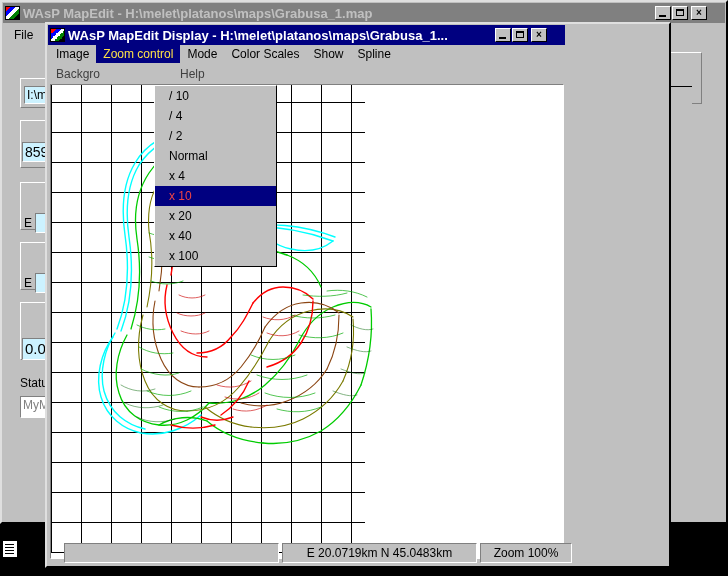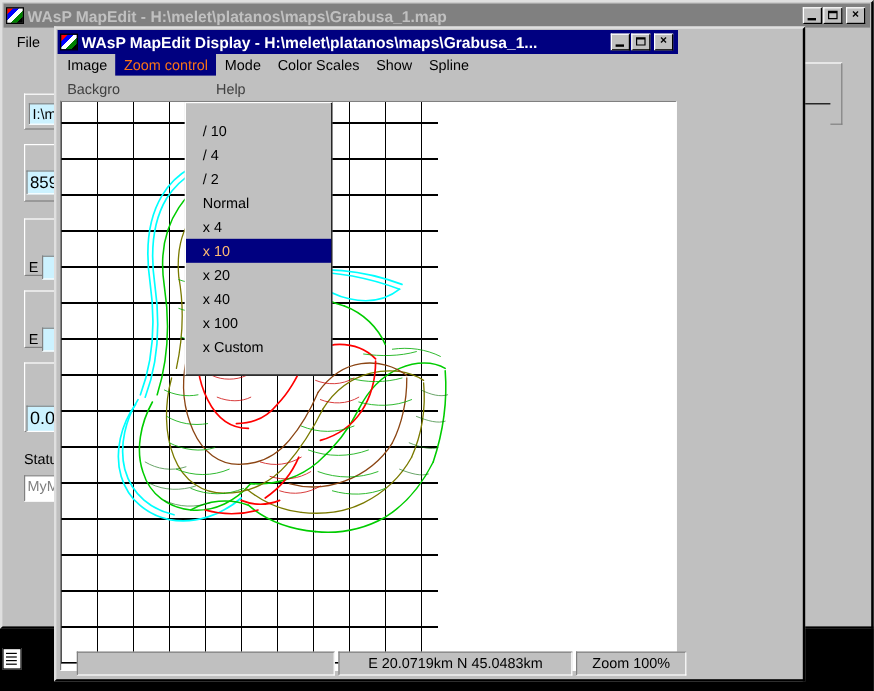--- a/index.html
+++ b/index.html
@@ -9,21 +9,21 @@
     background: #000000;
     font-family: "Liberation Sans", sans-serif;
     font-size: 12px;
   }
   .screen { position: relative; width: 728px; height: 576px; background:#000; }
 
   
   .titlebar {
     height: 20px;
     display: flex; align-items: center;
-    padding: 0 4px 0 2px;
+    padding: 0 18px 0 2px;
     box-sizing: border-box;
     font-weight: bold;
     font-size: 13px;
     color: #ffffff;
     overflow: hidden;
     white-space: nowrap;
   }
   .titlebar.inactive { background: #808080; color: #c0c0c0; }
   .titlebar.active   { background: #000080; color: #ffffff; }
   .title-text { flex: 1 1 auto; overflow: hidden; text-overflow: clip; white-space: nowrap; margin-left: 3px; }
@@ -158,21 +158,21 @@
     border-bottom: 2px solid #000000;
     box-sizing: border-box;
   }
   #disp-menubar {
     position: absolute; left: 2px; top: 20px;
     width: 519px; height: 20px;
     display: flex; align-items: center;
     font-size: 12px; color: #000;
   }
   #disp-menubar .mi { padding: 2px 7px; line-height: 14px; }
-  #disp-menubar .mi.sel { background: #000080; color: #f97316; }
+  #disp-menubar .mi.sel { background: #000080; color: #fde047; }
 
   #disp-menubar2 {
     position: absolute; left: 2px; top: 40px;
     width: 519px; height: 20px;
     display: flex; align-items: center;
     font-size: 12px; color: #404040;
   }
   #disp-menubar2 .mi { padding: 2px 7px; line-height: 14px; }
 
   
@@ -217,30 +217,30 @@
   
   #zoom-menu {
     position:absolute; left:107px; top:61px;
     width:123px;
     background:#c0c0c0;
     border-top: 1px solid #ffffff;
     border-left: 1px solid #ffffff;
     border-right: 1px solid #000000;
     border-bottom: 1px solid #000000;
     box-sizing:border-box;
-    padding: 13px 0;
+    padding: 0 0;
     z-index: 50;
   }
   #zoom-menu .item {
     height:20px; line-height:20px;
     padding-left: 14px;
     font-size:12px; color:#000;
     white-space:nowrap;
   }
-  #zoom-menu .item.sel { background:#000080; color:#fdba74; }
+  #zoom-menu .item.sel { background:#000080; color:#ef4444; }
   #zoom-menu .item.dis { color:#808080; text-shadow: 1px 1px 0 #ffffff; }
 
   
   .dicon { position:absolute; }
   .dicon .sheet {
     width:16px; height:18px; background:#ffffff;
     border:1px solid #000; box-sizing:border-box;
     position:relative;
   }
   .dicon .sheet::before{
@@ -498,18 +498,17 @@
     <div id="zoom-menu">
       <div class="item">/ 10</div>
       <div class="item">/ 4</div>
       <div class="item">/ 2</div>
       <div class="item">Normal</div>
       <div class="item">x 4</div>
       <div class="item sel">x 10</div>
       <div class="item">x 20</div>
       <div class="item">x 40</div>
       <div class="item">x 100</div>
-      <div class="item">x Custom</div>
     </div>
 
   </div>
 
 </div>
 
 </body></html>

